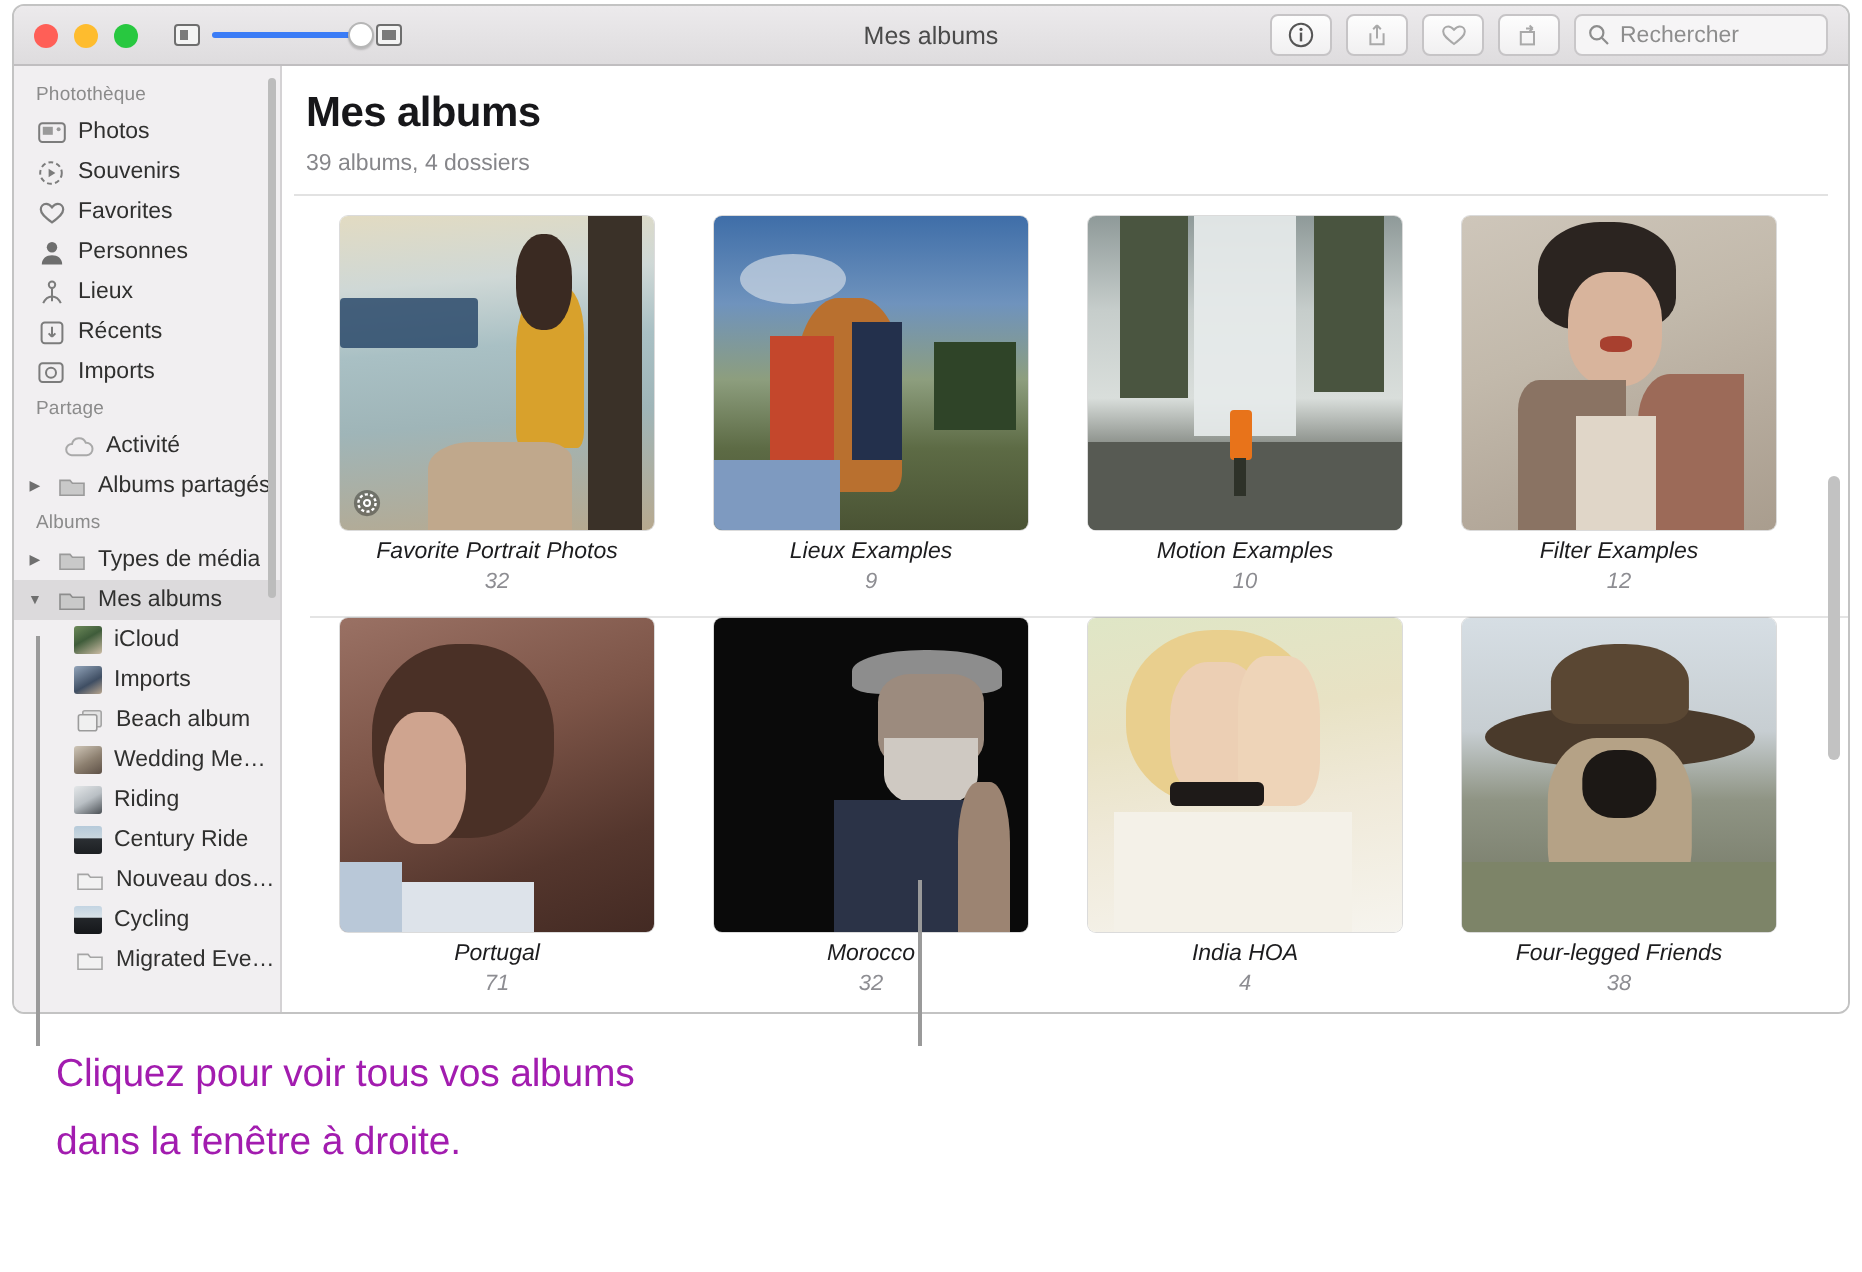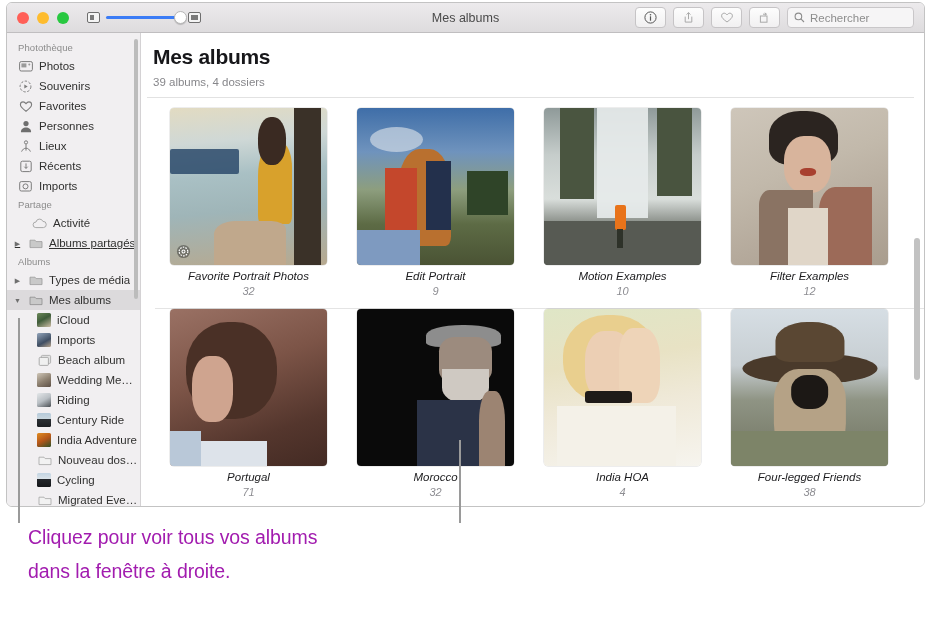--- a/index.html
+++ b/index.html
@@ -338,21 +338,21 @@
 
         <div class="srow indent" style="padding-left:25px;">
           <span class="sicon">
             <svg width="15" height="11" viewBox="0 0 15 11">
               <path d="M3.8 9.6a2.8 2.8 0 0 1 .2-5.6 3.6 3.6 0 0 1 6.9-.6A2.8 2.8 0 0 1 11.4 9.6z" fill="none" stroke="#a9a9a9" stroke-width="1"></path>
             </svg>
           </span>
           <span class="lbl">Activité</span>
         </div>
 
-        <div class="srow" style="padding-left:6px;text-decoration:underline;">
+        <div class="srow" style="padding-left:6px;">
           <span class="disc">▶</span>
           <span class="sicon">
             <svg width="14" height="12" viewBox="0 0 14 12">
               <path d="M1 3.2h5l1.2 1.4H13v6H1z" fill="#c9c9c9" stroke="#9a9a9a" stroke-width=".8"></path>
             </svg>
           </span>
           <span class="lbl">Albums partagés</span>
         </div>
 
         <div class="grp-title">Albums</div>
@@ -405,24 +405,20 @@
         <div class="srow indent">
           <span class="tileico" style="background:linear-gradient(150deg,#e4e7e9 0%,#b9bfc4 50%,#4a4f54 100%)"></span>
           <span class="lbl">Riding</span>
         </div>
 
         <div class="srow indent">
           <span class="tileico" style="background:linear-gradient(#b6cada 0%,#c9d6de 42%,#2b2f33 46%,#1c1f22 100%)"></span>
           <span class="lbl">Century Ride</span>
         </div>
 
-        <div class="srow indent">
-          <span class="tileico" style="background:linear-gradient(150deg,#e08c21 0%,#b4561a 50%,#2f5228 100%)"></span>
-          <span class="lbl">India Adventure</span>
-        </div>
 
         <div class="srow indent">
           <span class="sicon">
             <svg width="14" height="12" viewBox="0 0 14 12">
               <path d="M1 3.2h5l1.2 1.4H13v6H1z" fill="#f2f2f2" stroke="#a5a5a5" stroke-width=".8"></path>
             </svg>
           </span>
           <span class="lbl">Nouveau dossier</span>
         </div>
 
@@ -474,21 +470,21 @@
           <div class="cell">
             <div class="thumb" style="background:linear-gradient(180deg,#3f6ea8 0%,#6f93bd 28%,#8d9e7e 52%,#5d6b45 74%,#4a5334 100%)">
               <div style="position:absolute;left:8%;top:12%;width:34%;height:16%;background:#cfd9e4;border-radius:50%;opacity:.7"></div>
               <div style="position:absolute;left:26%;top:26%;width:34%;height:62%;background:#b9702f;border-radius:40% 40% 10% 10%"></div>
               <div style="position:absolute;left:18%;top:38%;width:20%;height:46%;background:#c4472c"></div>
               <div style="position:absolute;left:44%;top:34%;width:16%;height:44%;background:#23304c"></div>
               <div style="position:absolute;left:0;bottom:0;width:40%;height:22%;background:#7e9ac0"></div>
               <div style="position:absolute;right:4%;top:40%;width:26%;height:28%;background:#2f4428"></div>
             </div>
             <div class="cap">
-              <div class="cap-name">Edit Portrait</div>
+              <div class="cap-name">Lieux Examples</div>
               <div class="cap-count">9</div>
             </div>
           </div>
 
           <div class="cell">
             <div class="thumb" style="background:linear-gradient(180deg,#8f9a99 0%,#c6cdcb 30%,#d9dedb 58%,#70756e 78%,#3f433d 100%)">
               <div style="position:absolute;left:10%;top:0;width:22%;height:58%;background:#4a5540"></div>
               <div style="position:absolute;right:6%;top:0;width:22%;height:56%;background:#49543f"></div>
               <div style="position:absolute;left:34%;top:0;width:32%;height:70%;background:#e6eaea;opacity:.92"></div>
               <div style="position:absolute;left:0;bottom:0;width:100%;height:28%;background:#575a53"></div>

